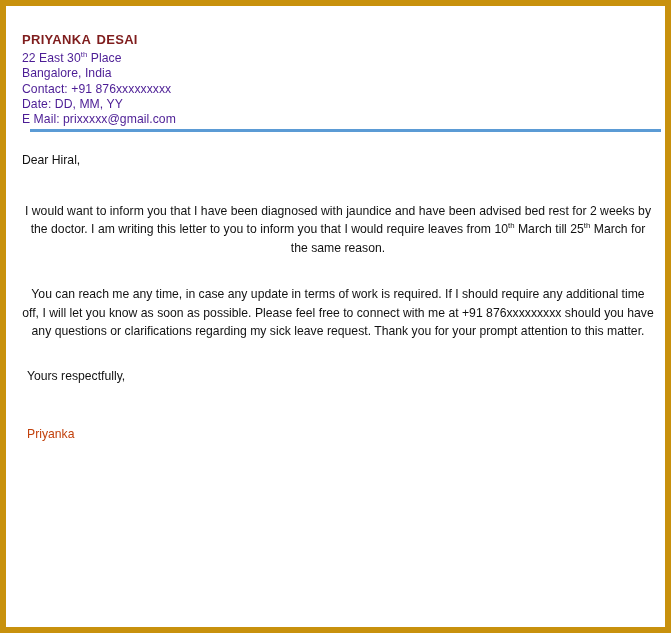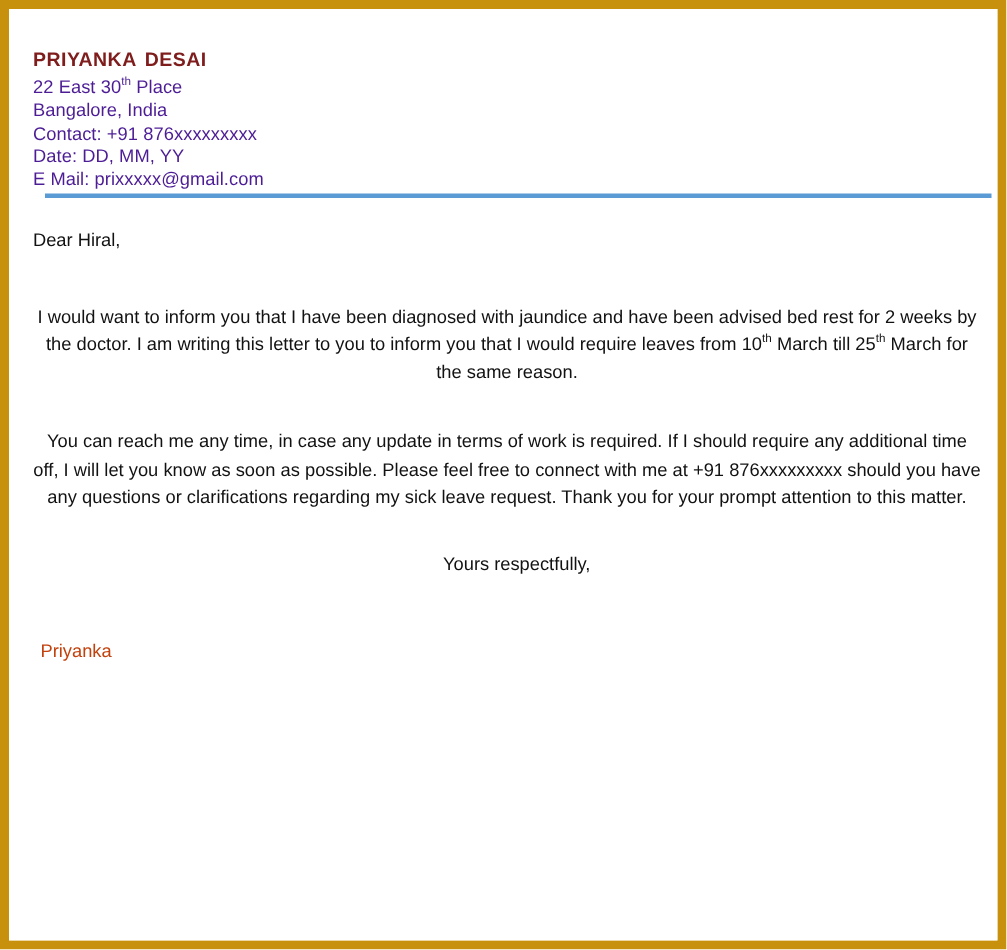--- a/index.html
+++ b/index.html
@@ -83,21 +83,20 @@
     text-align: center;
     margin: 0 0 28px 0;
     letter-spacing: 0.012px;
     width: 632px;
   }
   .closing {
     font-size: 12.2px;
     color: #121212;
     line-height: 16px;
     margin: 21px 0 0 5px;
-    text-align: center;
   }
   .signature {
     font-size: 12.2px;
     color: #c2410c;
     line-height: 16px;
     margin: 42px 0 0 5px;
   }
 </style>
 </head>
 <body>

